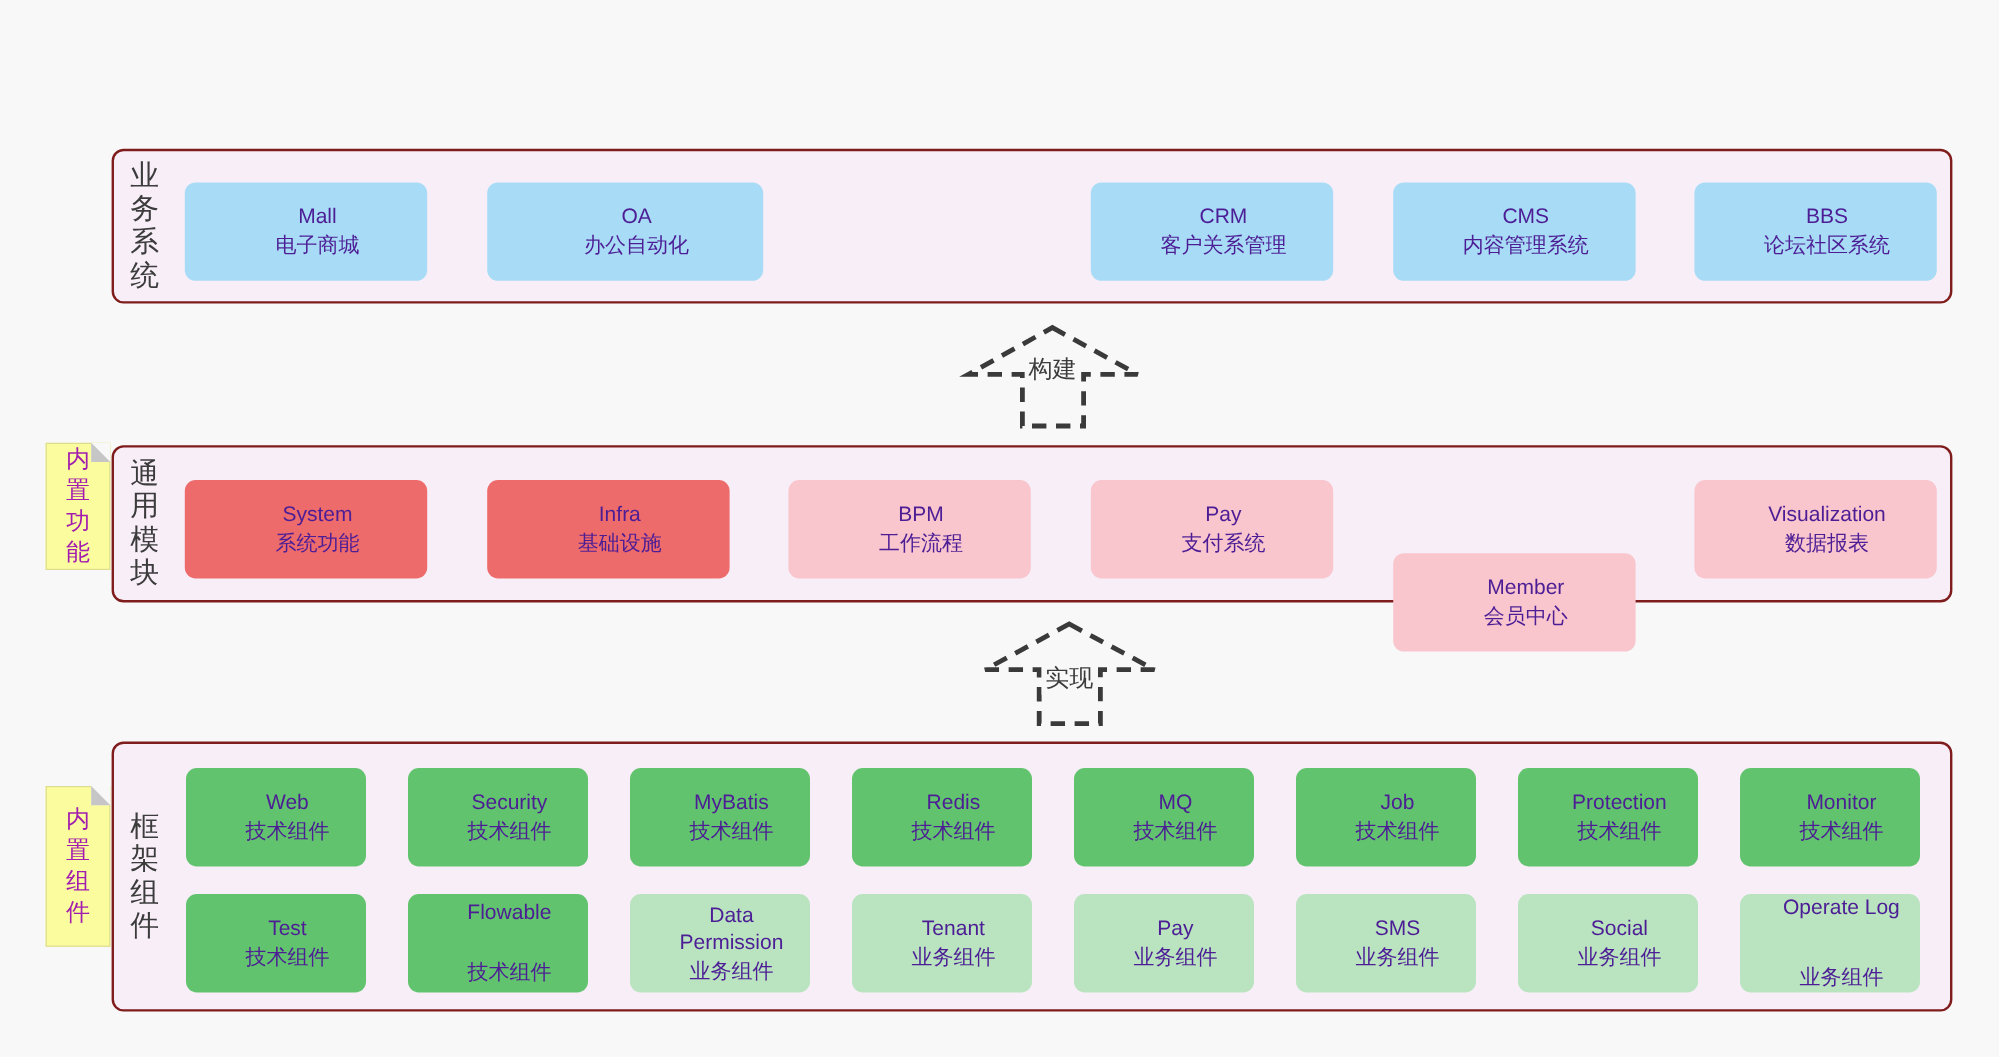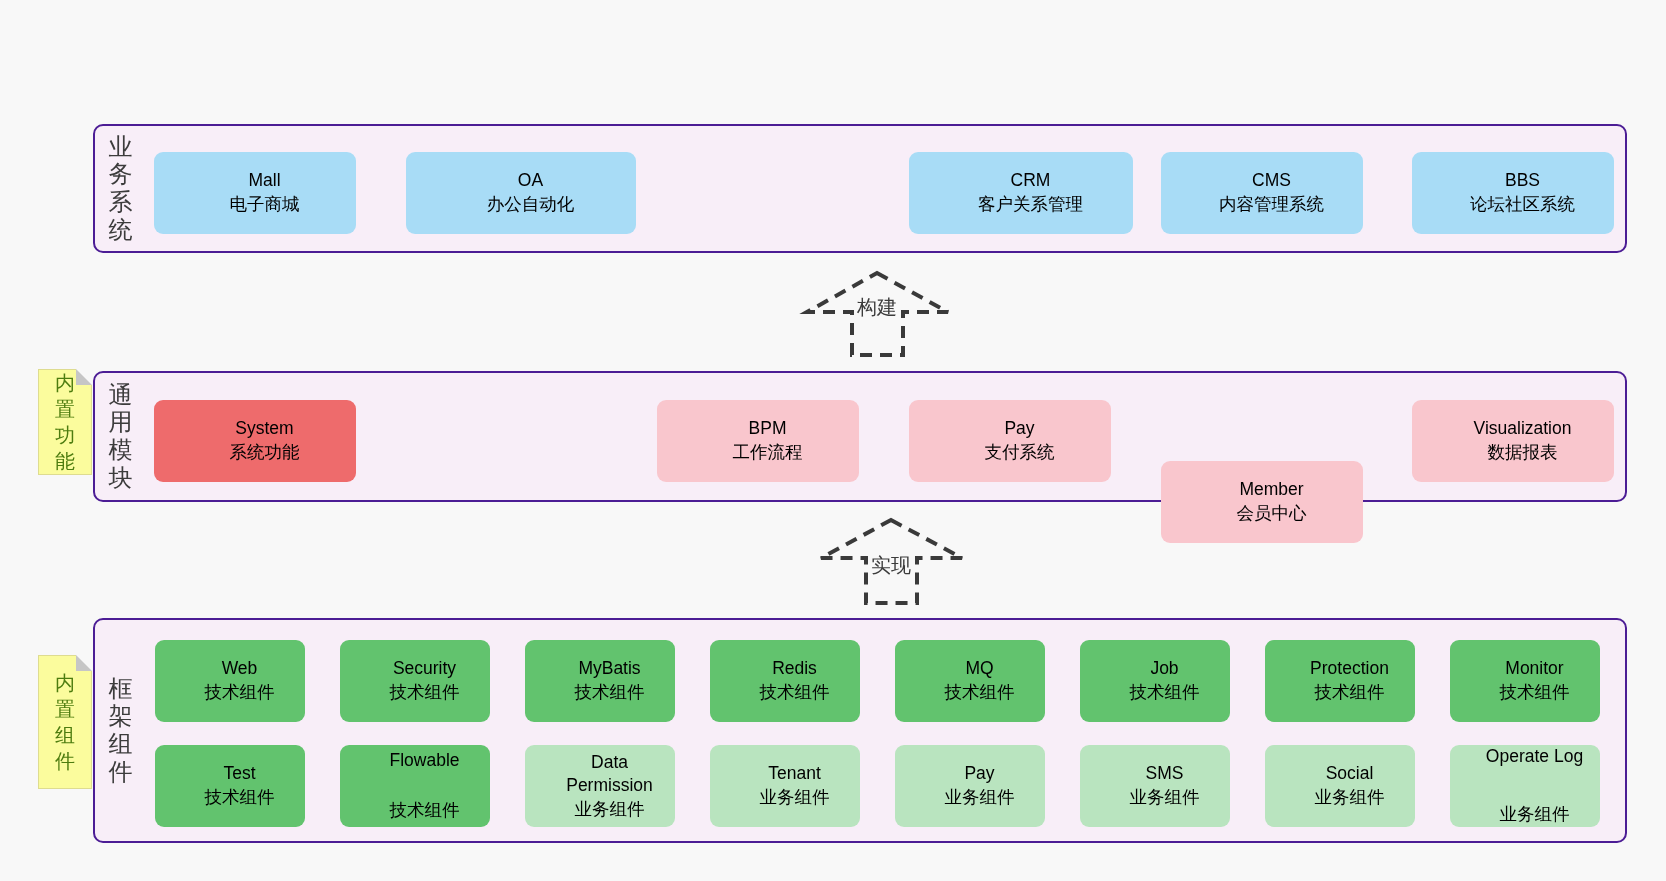--- a/index.html
+++ b/index.html
@@ -3,50 +3,50 @@
 <meta charset="utf-8">
 <style>
   html,body { margin:0; padding:0; background:#f8f8f8; }
   #canvas {
     position:relative; width:1666px; height:881px; overflow:hidden;
     background:#f8f8f8; font-family:"Liberation Sans","DejaVu Sans",sans-serif;
     color:#3c3c3c;
   }
   .band {
     position:absolute; left:93px; width:1534px; box-sizing:border-box;
-    background:#f8eef8; border:2px solid #4c1d95; border-radius:10px;
+    background:#f8eef8; border:2px solid #7f1d1d; border-radius:10px;
   }
   #band-0 { top:124px; height:129px; }
   #band-1 { top:371px; height:131px; }
   #band-2 { top:618px; height:225px; }
   .band-label {
     position:absolute; left:12px; top:50%; transform:translateY(-50%);
     width:27px; font-size:24px; line-height:1.16; text-align:center;
     word-break:break-all; color:#3c3c3c;
   }
   .box {
     position:absolute; border-radius:9px; box-sizing:border-box;
     display:flex; flex-direction:column; align-items:center; justify-content:center;
-    text-align:center; font-size:17.5px; line-height:1.35; color:#000000;padding-left:19px;
+    text-align:center; font-size:17.5px; line-height:1.35; color:#4c1d95;padding-left:19px;
   }
   .box-title { white-space:pre-line; }
   .sticky {
     position:absolute; left:38px; width:54px; box-sizing:border-box;
     background:#fbfc9d; border:1px solid #dedc90;
   }
   #sticky-0 { top:369px; height:106px; }
   #sticky-1 { top:655px; height:134px; }
   .sticky::after {
     content:""; position:absolute; top:-1px; right:-1px; width:0; height:0;
     border-top:16px solid #f8f8f8; border-left:16px solid #c6c6c6;
   }
   .sticky-label {
     position:absolute; left:50%; top:50%; transform:translate(-50%,-50%);
     width:21px; font-size:20px; line-height:1.3; text-align:center;
-    word-break:break-all; color:#4d7c0f;
+    word-break:break-all; color:#a21caf;
   }
   .arrow-svg { position:absolute; }
   .arrow-label {
     position:absolute; transform:translateX(-50%); background:#f8f8f8;
     font-size:20px; padding:0 3px; color:#3c3c3c; white-space:nowrap;
   }
 </style>
 </head>
 <body>
 
@@ -55,21 +55,21 @@
   <section class="band" id="band-0">
     <div class="band-label">业务系统</div>
   <div class="box" style="left: 59px; top: 26px; width: 202px; height: 82px; background: rgb(168, 220, 246);">
         <div class="box-title">Mall</div>
         <div class="box-subtitle">电子商城</div>
       </div>
       <div class="box" style="left: 311px; top: 26px; width: 230px; height: 82px; background: rgb(168, 220, 246);">
         <div class="box-title">OA</div>
         <div class="box-subtitle">办公自动化</div>
       </div>
-      <div class="box" style="left: 814px; top: 26px; width: 224px; height: 82px; background: rgb(168, 220, 246);">
+      <div class="box" style="left: 814px; top: 26px; width: 202px; height: 82px; background: rgb(168, 220, 246);">
         <div class="box-title">CRM</div>
         <div class="box-subtitle">客户关系管理</div>
       </div>
       <div class="box" style="left: 1066px; top: 26px; width: 202px; height: 82px; background: rgb(168, 220, 246);">
         <div class="box-title">CMS</div>
         <div class="box-subtitle">内容管理系统</div>
       </div>
       <div class="box" style="left: 1317px; top: 26px; width: 202px; height: 82px; background: rgb(168, 220, 246);">
         <div class="box-title">BBS</div>
         <div class="box-subtitle">论坛社区系统</div>
@@ -79,20 +79,24 @@
   <svg class="arrow-svg" style="left:795px;top:262px" width="165" height="100" viewBox="0 0 165 100">
     <polygon points="82,11 153,50 108,50 108,93 57,93 57,50 12,50" fill="none" stroke-width="4" stroke-dasharray="12 8" stroke="#3a3a3a"></polygon>
   </svg>
   <span class="arrow-label" style="left:877px;top:294px">构建</span>
 
   <section class="band" id="band-1">
     <div class="band-label">通用模块</div>
   <div class="box" style="left: 59px; top: 27px; width: 202px; height: 82px; background: rgb(238, 107, 108);">
         <div class="box-title">System</div>
         <div class="box-subtitle">系统功能</div>
+      </div>
+      <div class="box" style="left: 311px; top: 27px; width: 202px; height: 82px; background: rgb(238, 107, 108);">
+        <div class="box-title">Infra</div>
+        <div class="box-subtitle">基础设施</div>
       </div>
       <div class="box" style="left: 562px; top: 27px; width: 202px; height: 82px; background: rgb(249, 198, 205);">
         <div class="box-title">BPM</div>
         <div class="box-subtitle">工作流程</div>
       </div>
       <div class="box" style="left: 814px; top: 27px; width: 202px; height: 82px; background: rgb(249, 198, 205);">
         <div class="box-title">Pay</div>
         <div class="box-subtitle">支付系统</div>
       </div>
       <div class="box" style="left: 1066px; top: 40px; width: 202px; height: 82px; background: rgb(249, 198, 205); margin-top: 48px;">

